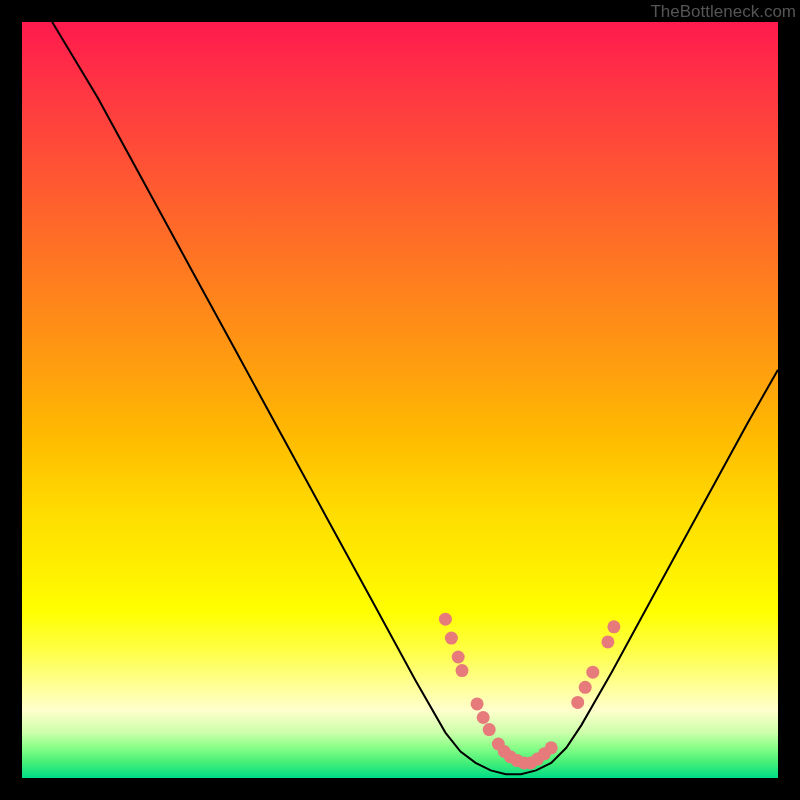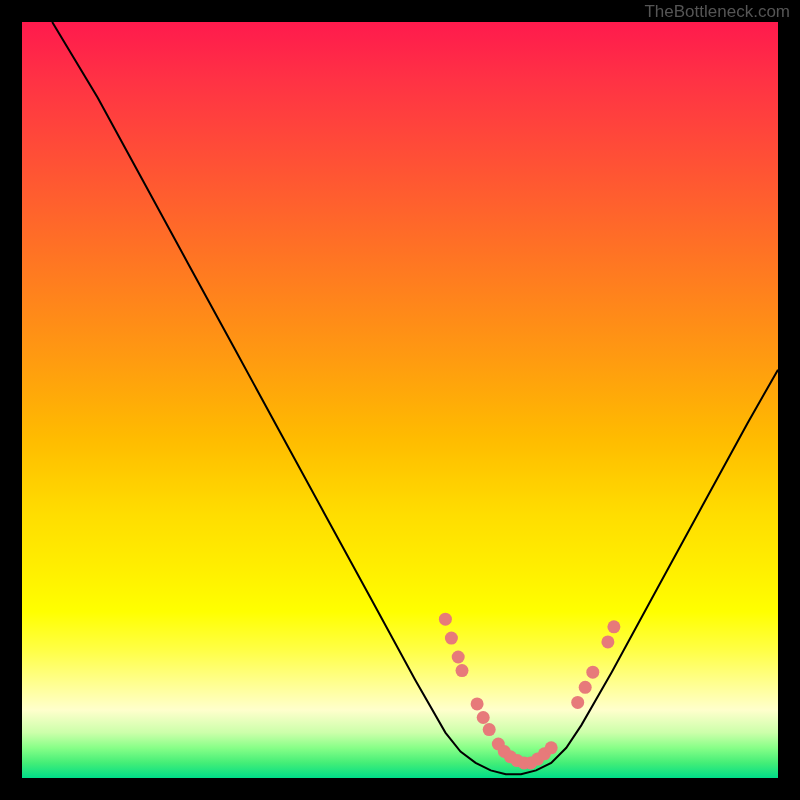--- a/index.html
+++ b/index.html
@@ -33,21 +33,21 @@
       #ffff88 87%,
       #ffffcc 91%,
       #ccffaa 94%,
       #88ff88 96%,
       #44ee77 98%,
       #00dd88 100%);
   }
   .watermark {
     position: absolute;
     top: 2px;
-    right: 10px;
+    right: 4px;
     font-family: Arial, sans-serif;
     font-size: 17px;
     color: #555;
     font-weight: 500;
   }
   svg.curve-layer {
     position: absolute;
     left: 22px;
     top: 22px;
     width: 756px;

